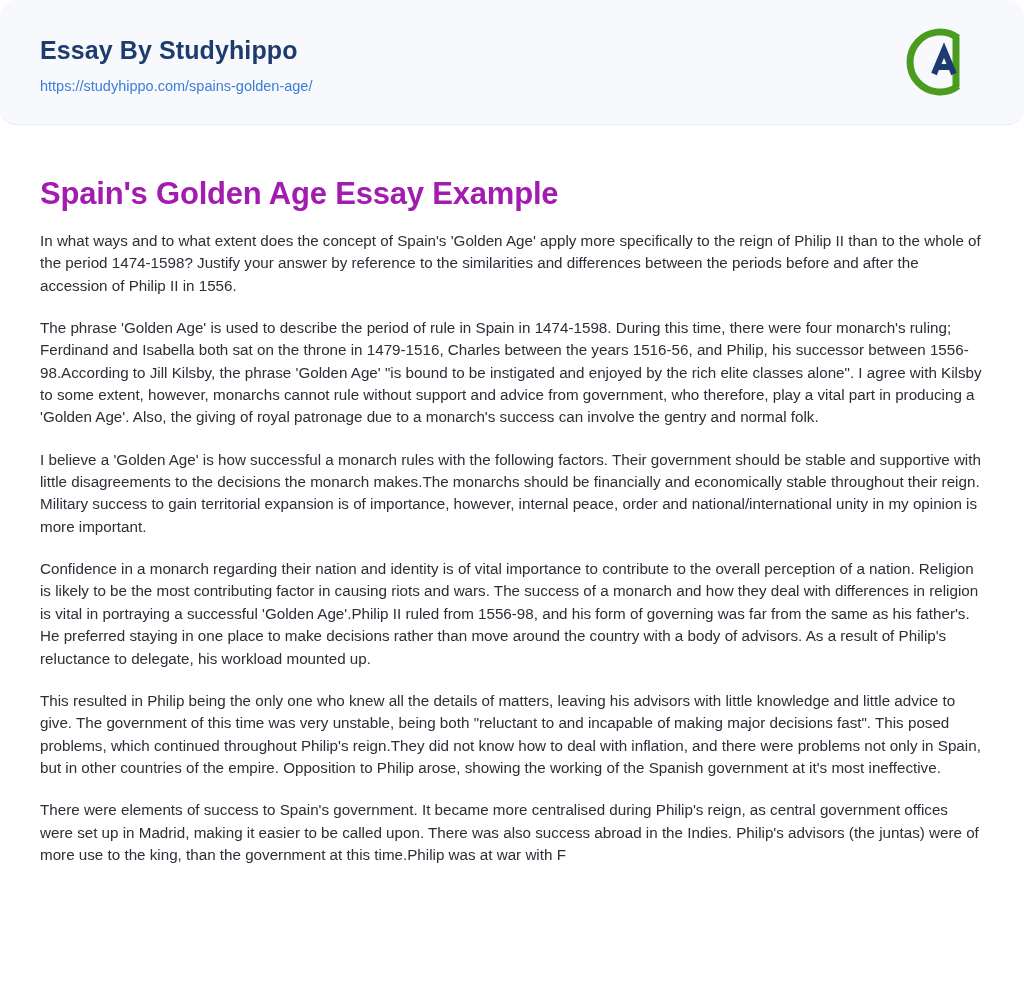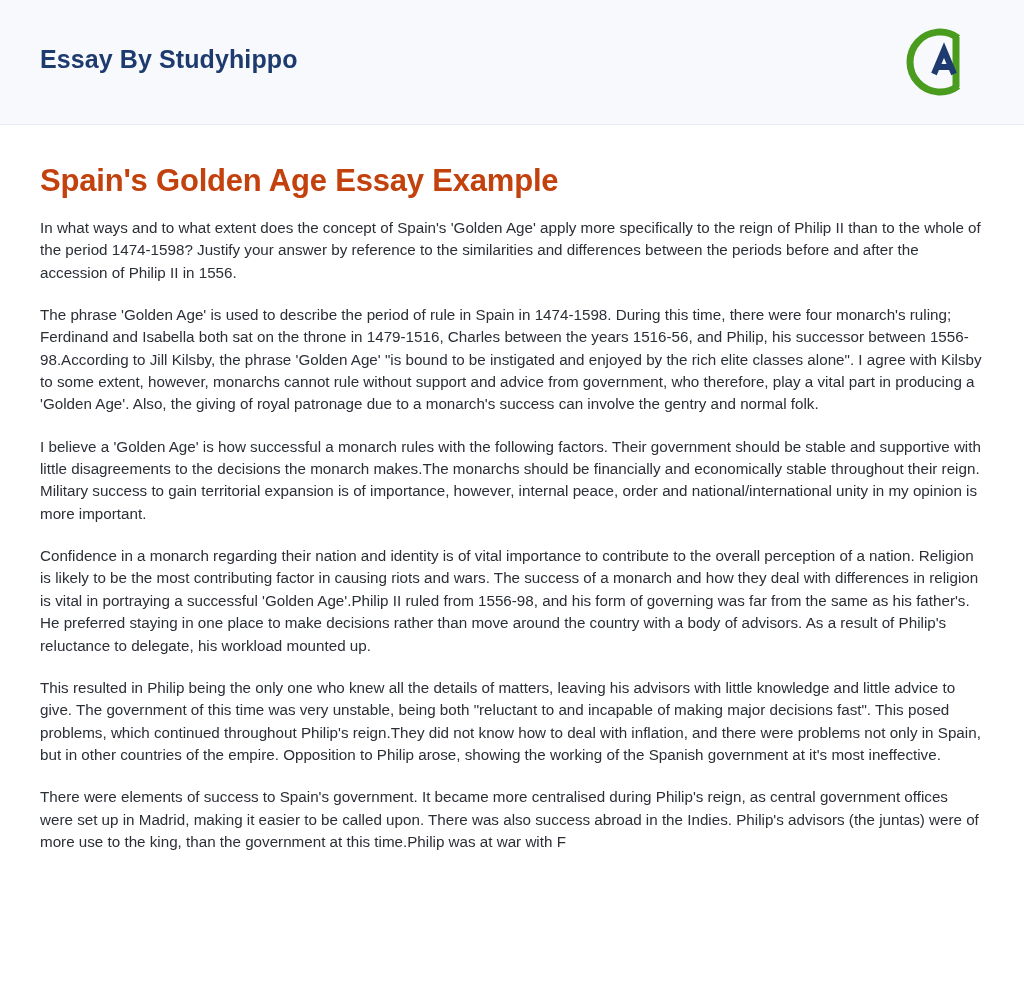--- a/index.html
+++ b/index.html
@@ -20,20 +20,21 @@
   }
   .header {
     height: 125px;
     background: #f7f9fc;
     border-bottom: 1px solid #e8edf3;
     position: relative;
     padding: 0 40px;
     display: flex;
     flex-direction: column;
     justify-content: center;
+    border-radius: 16px;
   }
   .brand {
     font-size: 25px;
     font-weight: bold;
     color: #1d3b6e;
     letter-spacing: 0.1px;
     line-height: 1.2;
     margin-bottom: 13px;
     margin-top: 6px;
   }
@@ -48,42 +49,43 @@
     top: 24px;
     width: 76px;
     height: 76px;
   }
   .content {
     padding: 34px 40px 0 40px;
   }
   h1.title {
     font-size: 31px;
     font-weight: bold;
-    color: #c2410c;
-    margin: 4px 0 18px 0;
+    color: #a21caf;
+    margin: 17px 0 18px 0;
     letter-spacing: -0.2px;
   }
   p.para {
     font-size: 15.2px;
     line-height: 1.47;
     color: #2b2f36;
     margin: 12px 0 20px 0;
     text-align: left;
   }
   p.para:last-child { margin-bottom: 0; }
 </style>
 </head>
 <body>
 
 <div class="page">
 
   <div class="header">
     <div class="brand">
       <span>Essay By Studyhippo</span>
     </div>
+    <div class="site-url">https://studyhippo.com/spains-golden-age/</div>
 
     <div class="logo">
       <svg width="76" height="76" viewBox="0 0 76 76" xmlns="http://www.w3.org/2000/svg">
         <path d="M54 14 A30 30 0 1 0 54 62" fill="none" stroke="#4a9c1e" stroke-width="7" stroke-linecap="butt"></path>
         <path d="M52 13 L52 63" fill="none" stroke="#4a9c1e" stroke-width="7" stroke-linecap="butt"></path>
         <path d="M30 50 L40 26 L50 50" fill="none" stroke="#1d3b6e" stroke-width="6" stroke-linejoin="miter" stroke-linecap="butt"></path>
         <path d="M34 43 L46 43" fill="none" stroke="#1d3b6e" stroke-width="6"></path>
       </svg>
     </div>
   </div>

